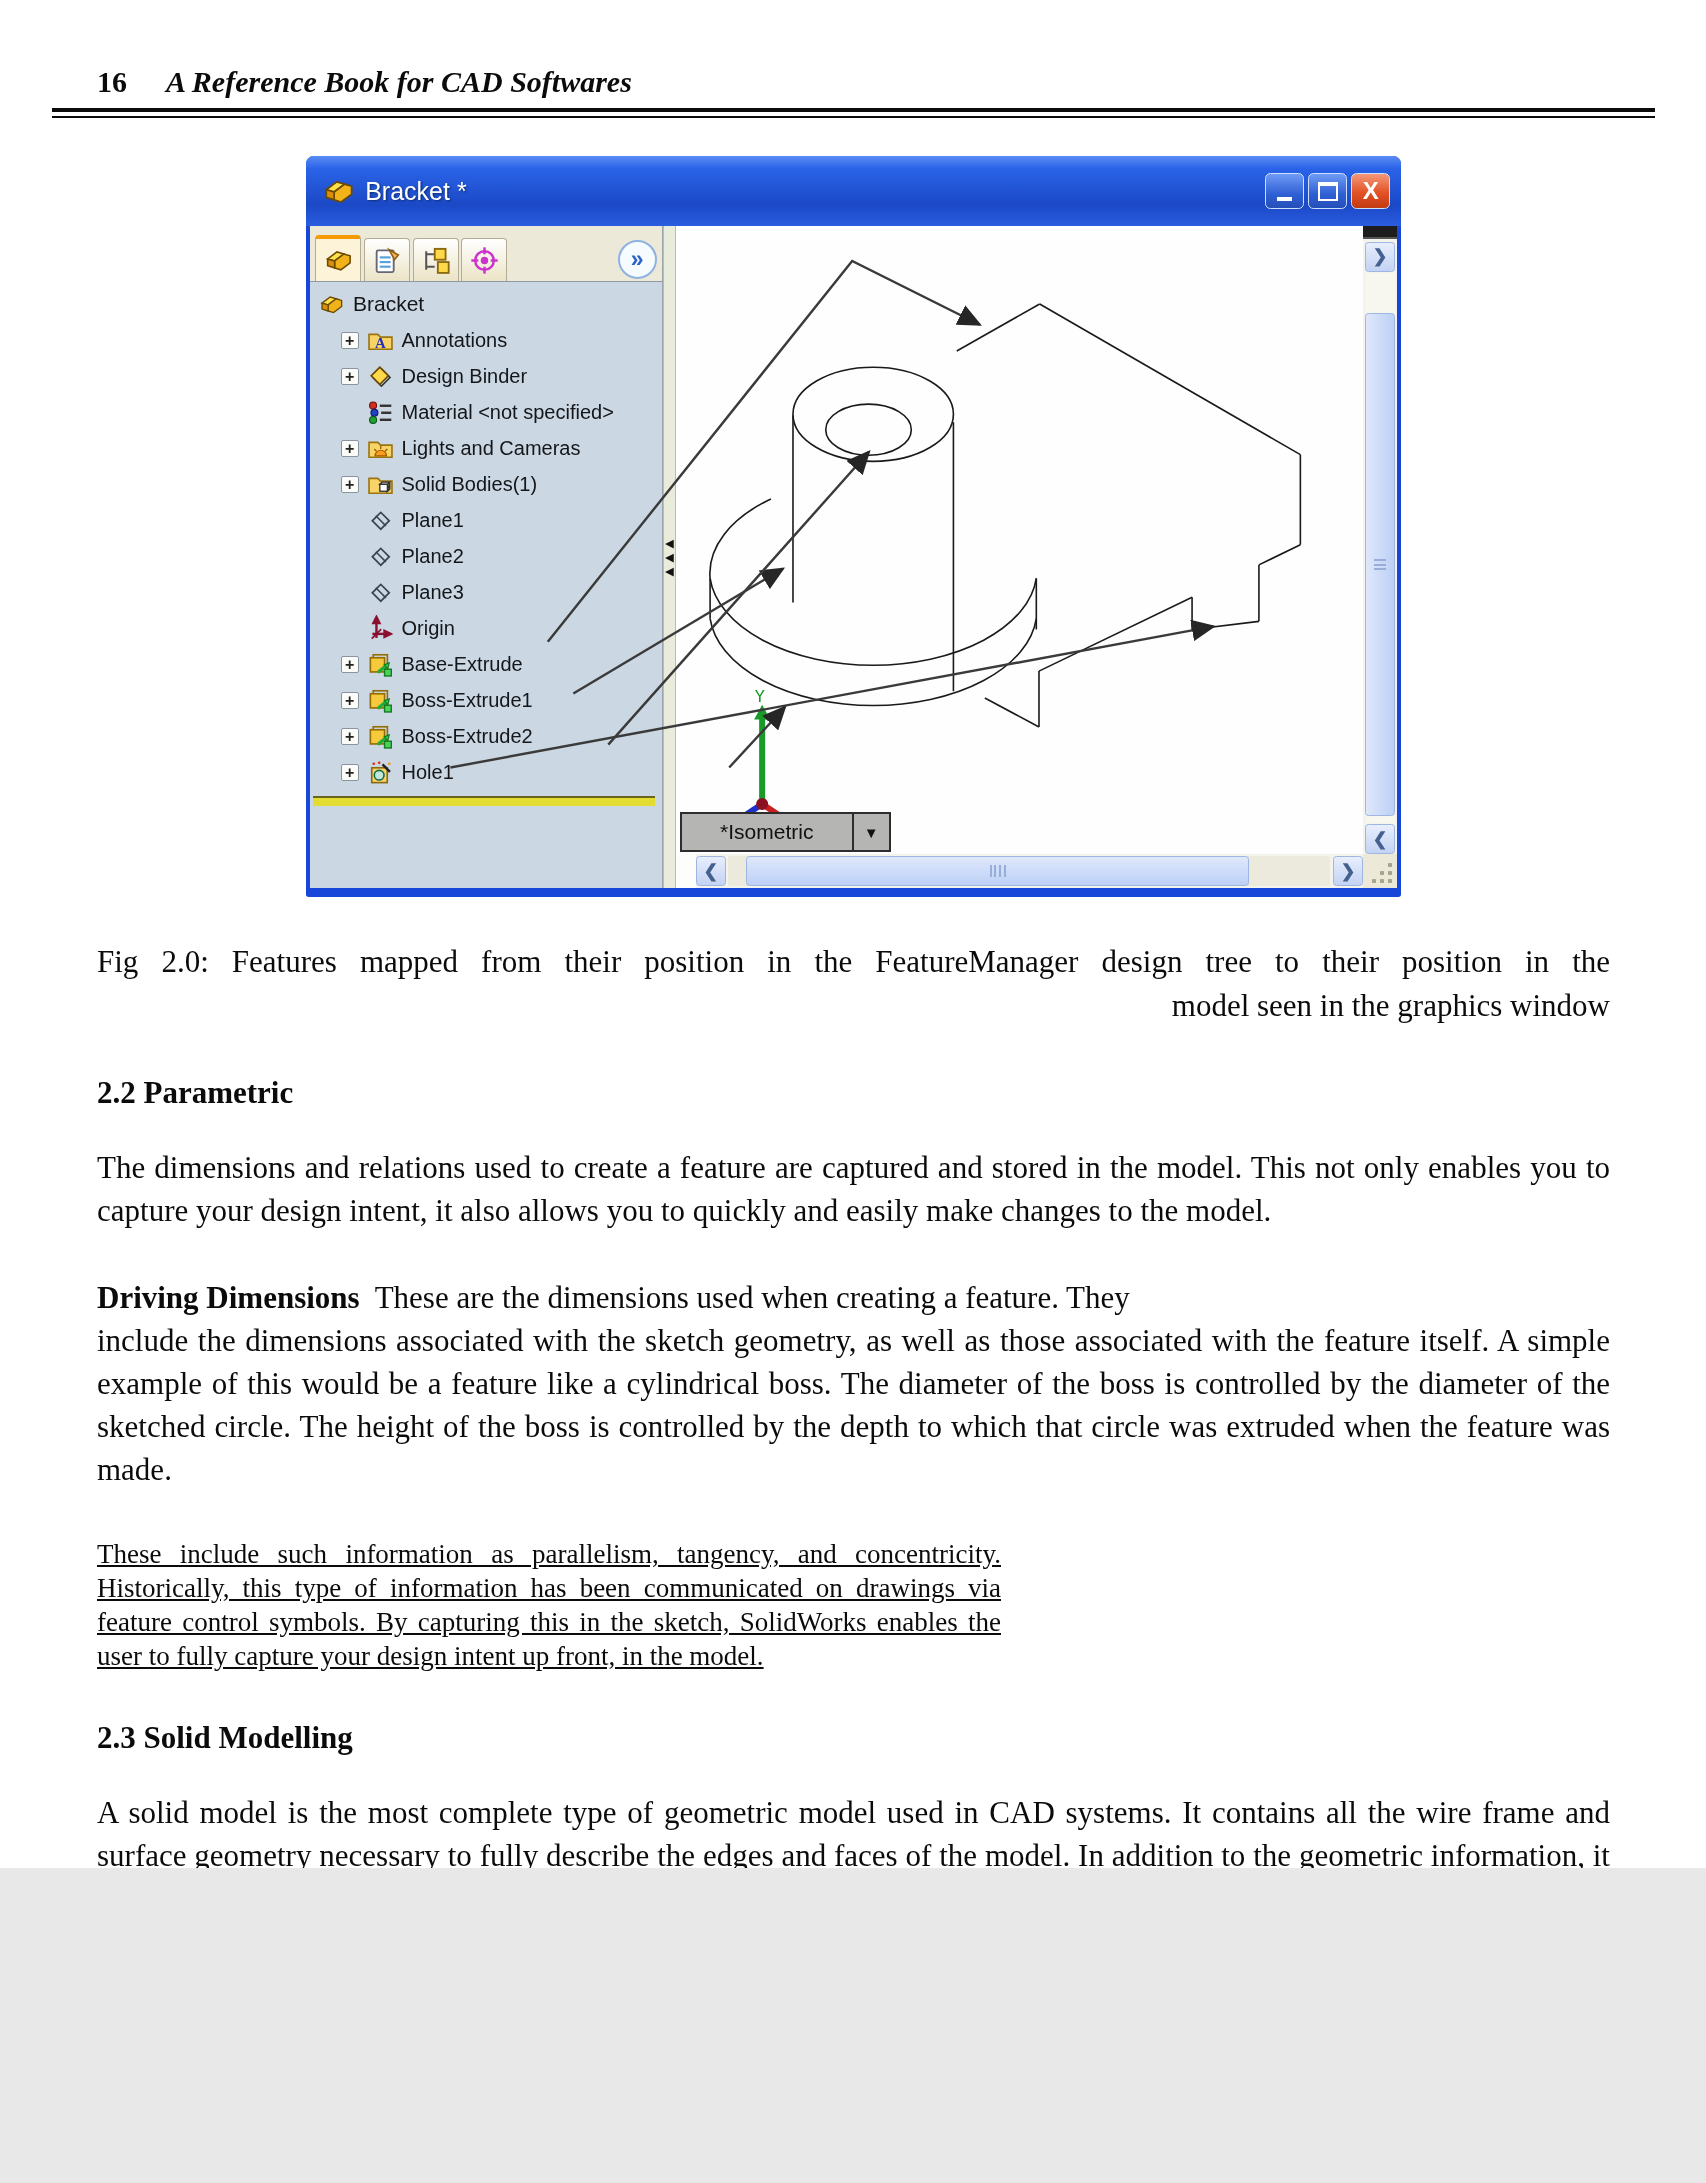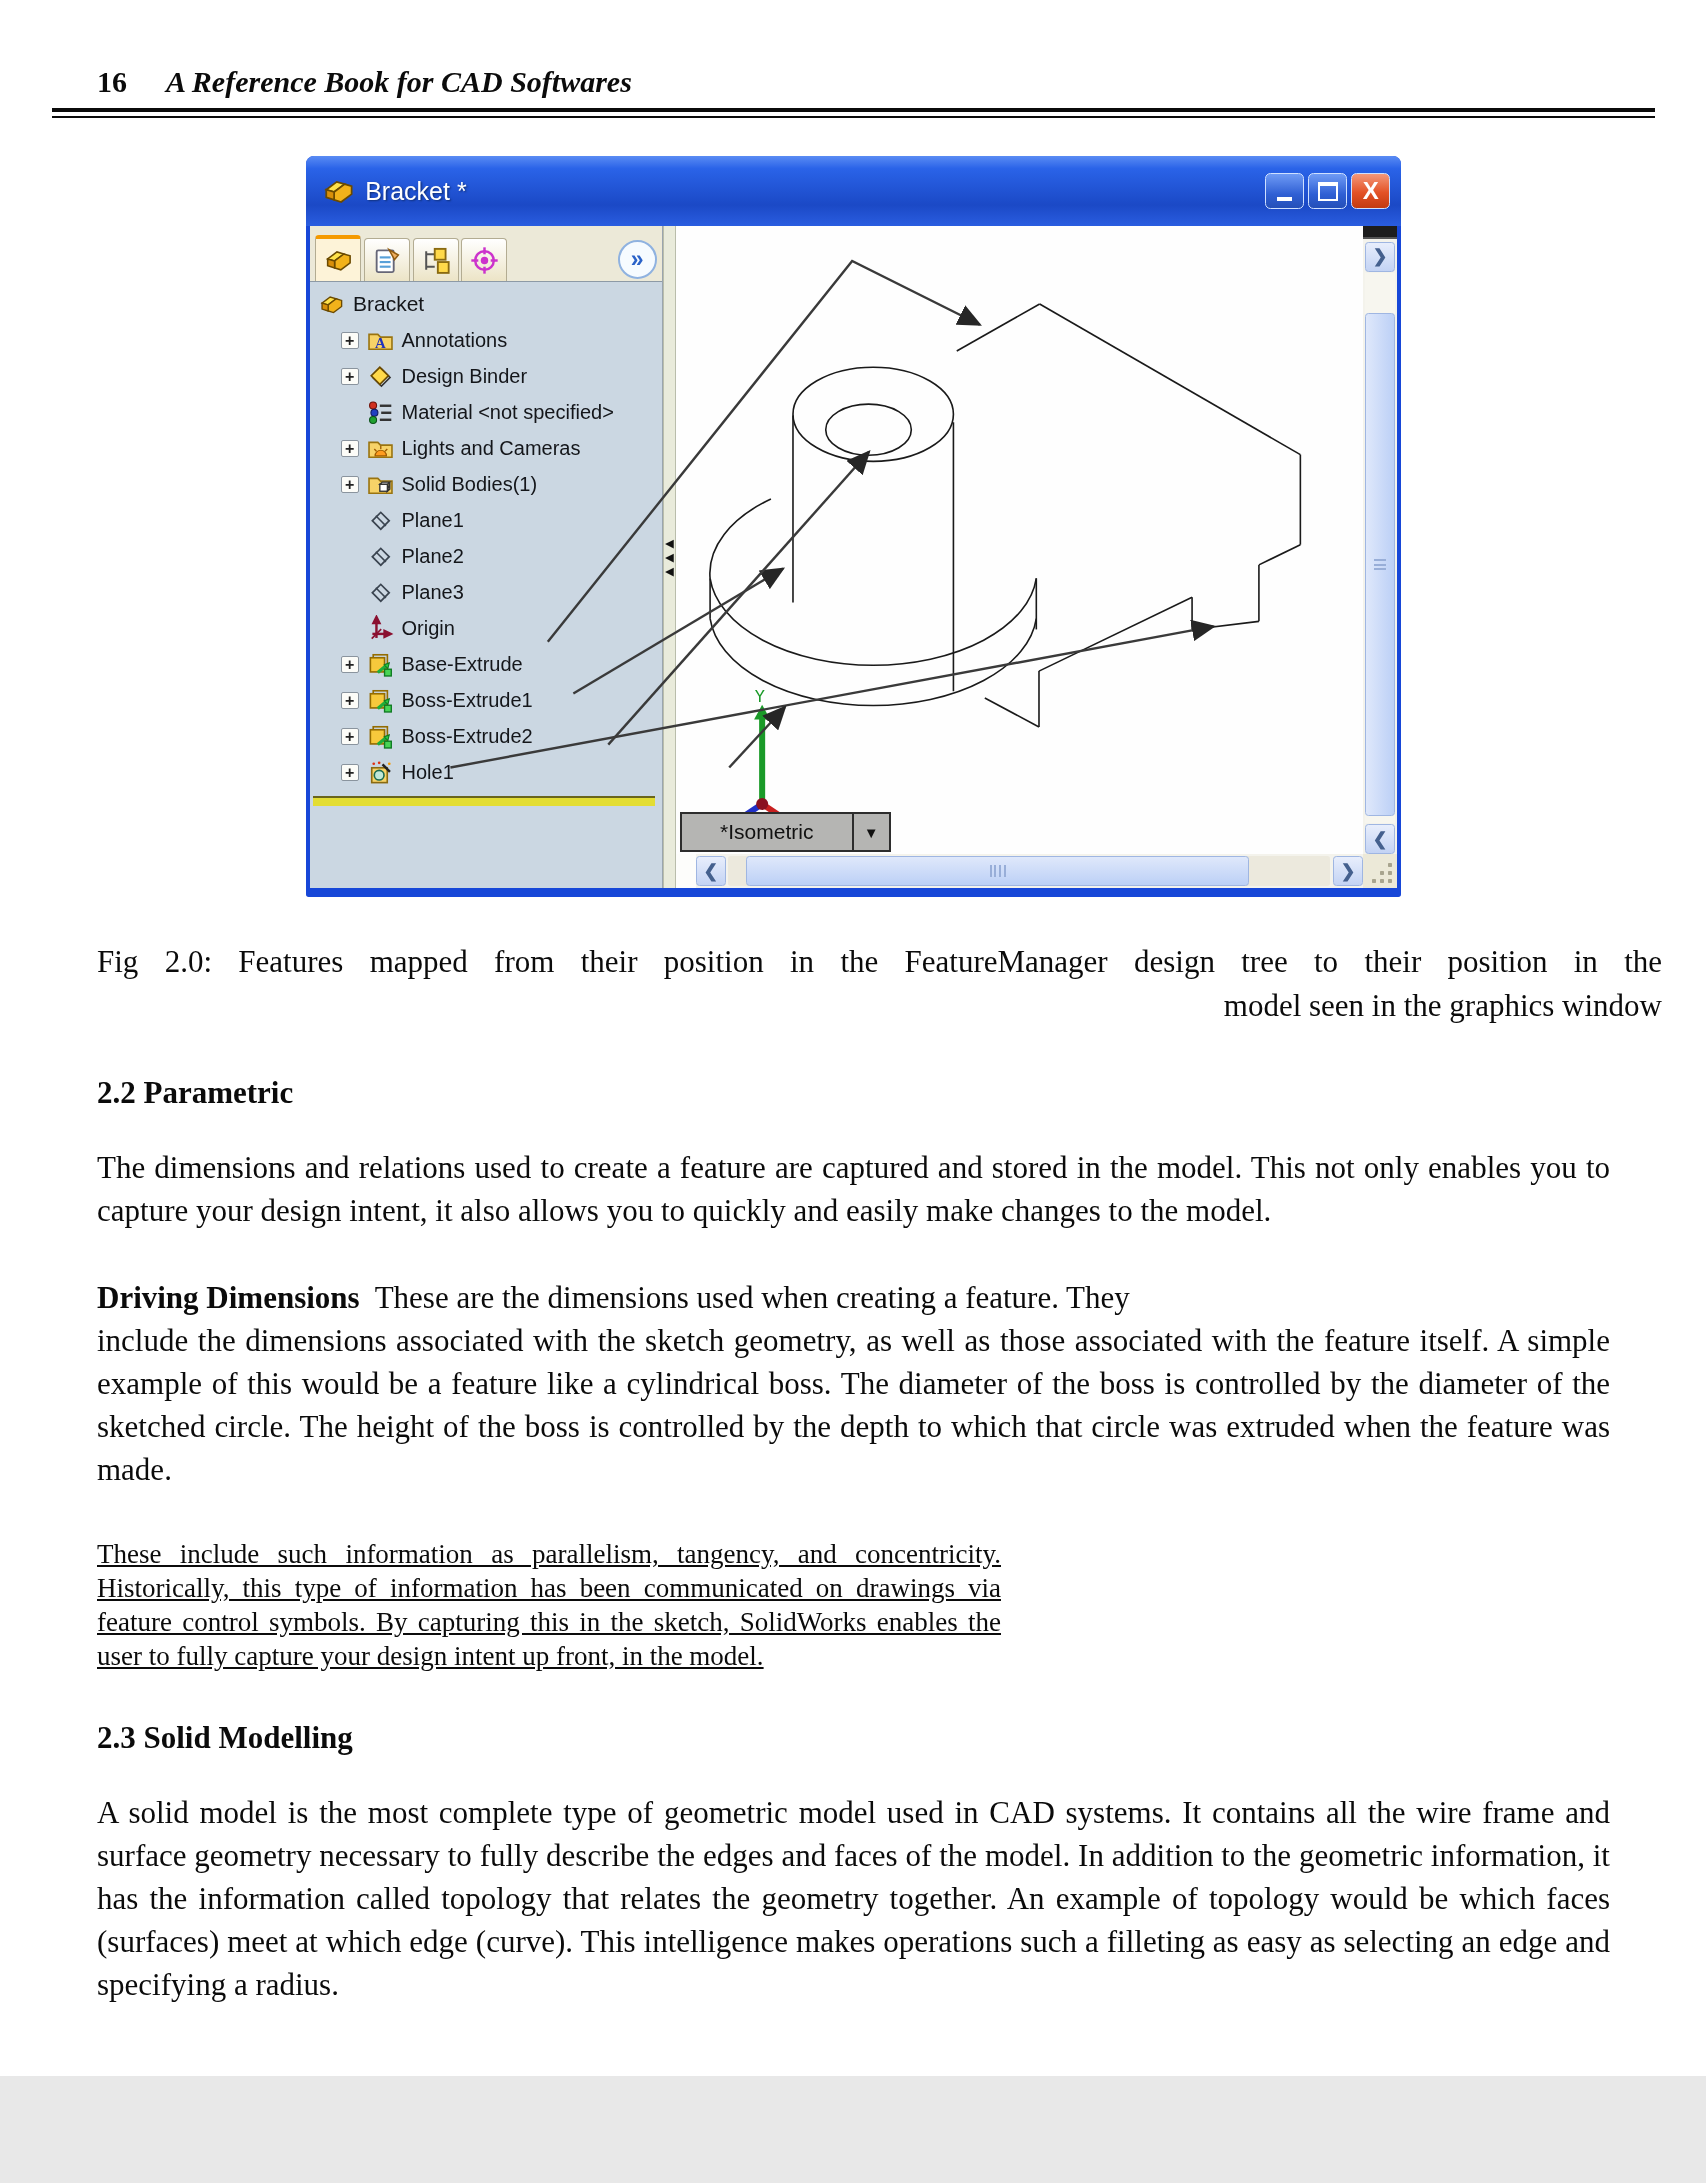--- a/index.html
+++ b/index.html
@@ -1,16 +1,16 @@
 <!DOCTYPE html>
 <html style="font-size:10.8px"><head>
 <meta charset="utf-8">
 <style>
   html,body{margin:0;padding:0;background:#e8e8e8;}
-  .page{position:relative;width:1707px;height:2076px;background:#ffffff;overflow:hidden;
+  .page{position:relative;width:1707px;height:1868px;background:#ffffff;overflow:hidden;
         font-family:"Liberation Serif",serif;color:#0b0b0b;}
 
   
   .runhead{margin:65px 54px 0 97px;font-size:30px;font-weight:bold;font-style:italic;}
   .runhead .pgnum{font-style:normal;margin-right:39px;}
   .dblrule{margin:9.4px 52px 0 52px;}
   .dblrule .r1{border-top:4px solid #0b0b0b;}
   .dblrule .r2{border-top:2px solid #0b0b0b;margin-top:4px;}
 
   
@@ -90,21 +90,21 @@
         background:linear-gradient(90deg,#dfe8fb,#bcd0f6);border:1.3px solid #9fb6e2;box-sizing:border-box;
         display:flex;flex-direction:column;align-items:center;justify-content:center;gap:2.7px;}
   .vthumb i{display:block;height:2px;width:12px;background:#98aed8;}
   .corner{width:34px;height:34px;background:#ece9d8;position:relative;}
   .corner i{position:absolute;width:4px;height:4px;background:#a8a48e;border-radius:0.7px;}
 
   
   .arrows{position:absolute;left:0;top:66px;right:0;bottom:0;z-index:40;pointer-events:none;}
 
   
-  .caption{margin:43px 45px 0 97px;font-size:31px;line-height:44px;}
+  .caption{margin:43px 97px 0 97px;font-size:31px;line-height:44px;}
   .caption .l1{text-align:justify;text-align-last:justify;}
   .caption .l2{text-align:right;}
   .sechead{margin:47px 97px 0 97px;font-size:31px;font-weight:bold;}
   .bodypar{margin:35px 97px 0 97px;font-size:31px;line-height:43px;text-align:justify;}
   .relrow{margin:46px 97px 0 97px;display:flex;}
   .rellabel{width:323px;flex:0 0 auto;font-size:31px;font-weight:bold;}
   .relbody{width:904px;font-size:27px;line-height:34px;text-align:justify;text-decoration:underline;}
 </style>
 </head>
 <body>

